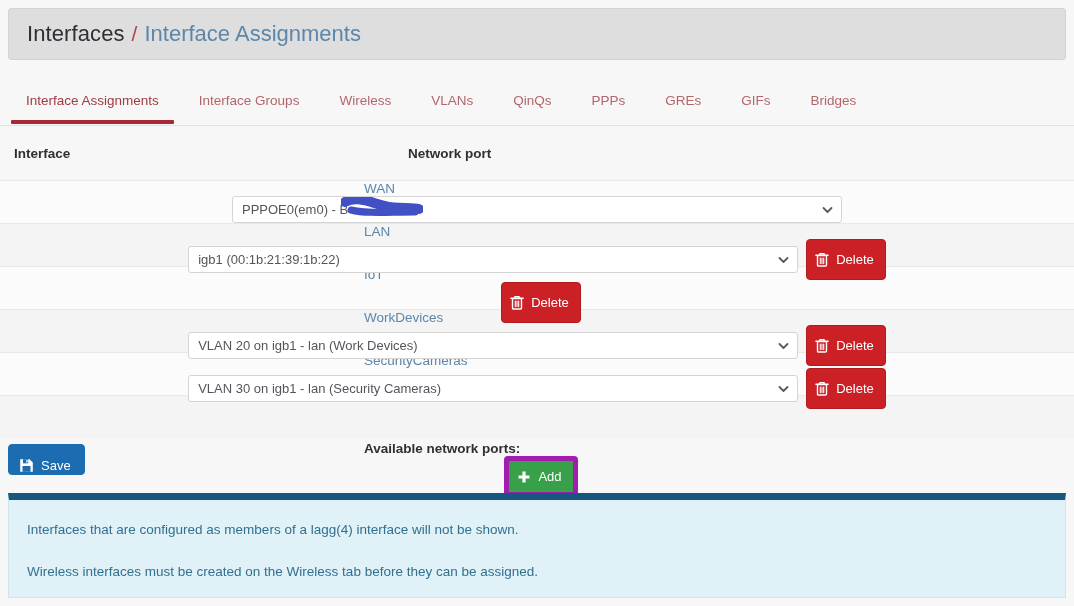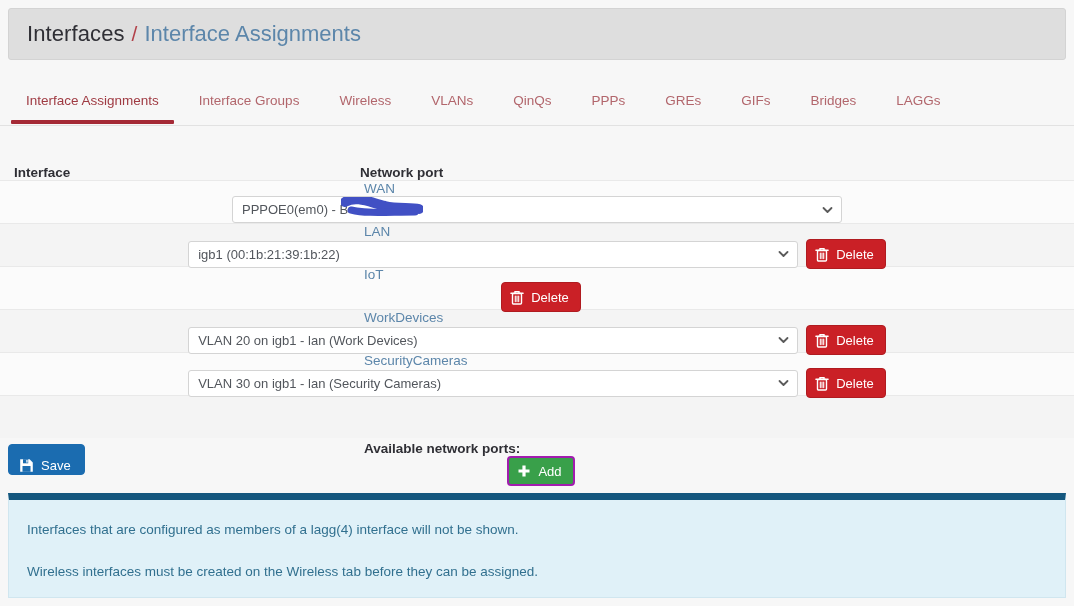--- a/index.html
+++ b/index.html
@@ -46,23 +46,23 @@
   .tab.active { color: #9f3a42; }
   .tab.active::after {
     content: "";
     position: absolute; left: 5px; right: 5px; bottom: -4px;
     height: 4px; background: #a52a36; border-radius: 1px;
   }
 
   
   .table { position: absolute; left: 0; top: 146px; width: 1074px; }
   .thead {
-    display: flex; align-items: flex-end;
+    display: flex; align-items: flex-start;
     height: 34px; padding: 0 14px;
-    font-size: 13.5px; font-weight: bold; color: #2f2f35;
+    font-size: 13.5px; font-weight: bold; color: #2f2f35; gap: 48px;
   }
   .th-iface { width: 346px; }
   .th-port  { flex: 1; }
 
   .row {
     display: flex; align-items: center;
     height: 43px;
     padding: 0 14px;
     border-top: 1px solid #e9e9e9;
     background: #fbfbfb;
@@ -105,31 +105,31 @@
   .scribble {
     position: absolute;
     left: 108px; top: -4px;
     width: 82px; height: 26px;
     pointer-events: none;
   }
 
   
   .btn {
     display: inline-flex; align-items: center;
-    height: 30px;
+    height: 41px;
     padding: 0 11px 0 8px;
     border-radius: 4px;
     font-size: 13px; color: #fff;
     cursor: pointer;
     margin-left: 8px;
     white-space: nowrap;
   }
   .btn .glyph { display: inline-flex; align-items: center; margin-right: 7px; }
   .btn-delete { background: #ca2026; border: 1px solid #b01b20; }
-  .btn-add    { background: #39a04a; border: 2px solid #a21caf; }
+  .btn-add    { background: #39a04a; border: 5px solid #a21caf; }
   .btn-save {
     position: absolute; left: 8px; top: 444px;
     background: #1b6cb0; border: 1px solid #1b6cb0;
     height: 31px; padding: 12px 13px 0 10px;
     margin-left: 0;
   }
 
   
   .info {
     position: absolute; left: 8px; top: 493px;
@@ -155,21 +155,20 @@
   <div class="tabs">
     <div class="tab active">Interface Assignments</div>
     <div class="tab">Interface Groups</div>
     <div class="tab">Wireless</div>
     <div class="tab">VLANs</div>
     <div class="tab">QinQs</div>
     <div class="tab">PPPs</div>
     <div class="tab">GREs</div>
     <div class="tab">GIFs</div>
     <div class="tab">Bridges</div>
-    <div class="tab">LAGGs</div>
   </div>
 
   <div class="table">
 
     <div class="thead">
       <div class="th-iface">Interface</div>
       <div class="th-port">Network port</div>
     </div>
 
     <div class="row">

